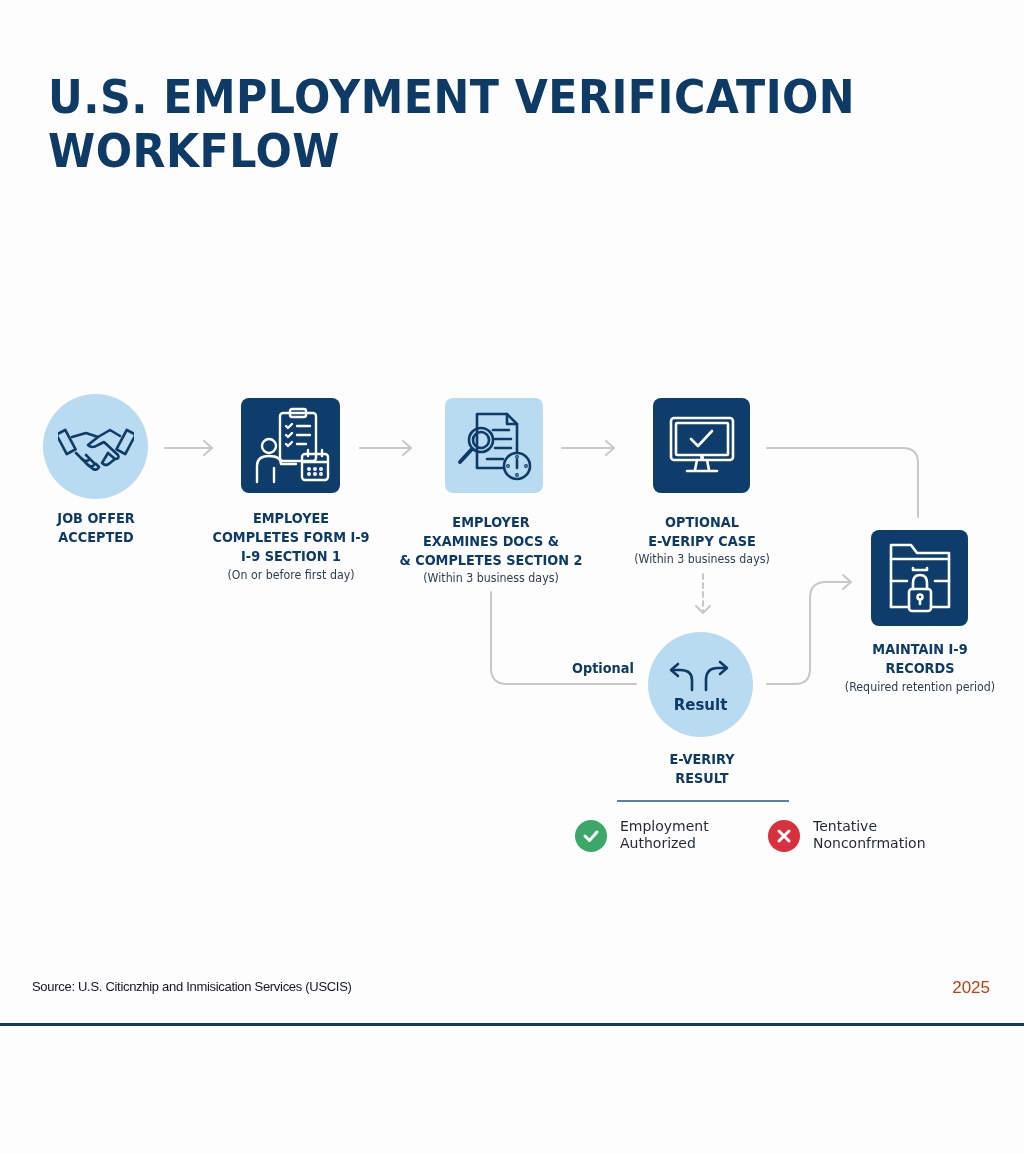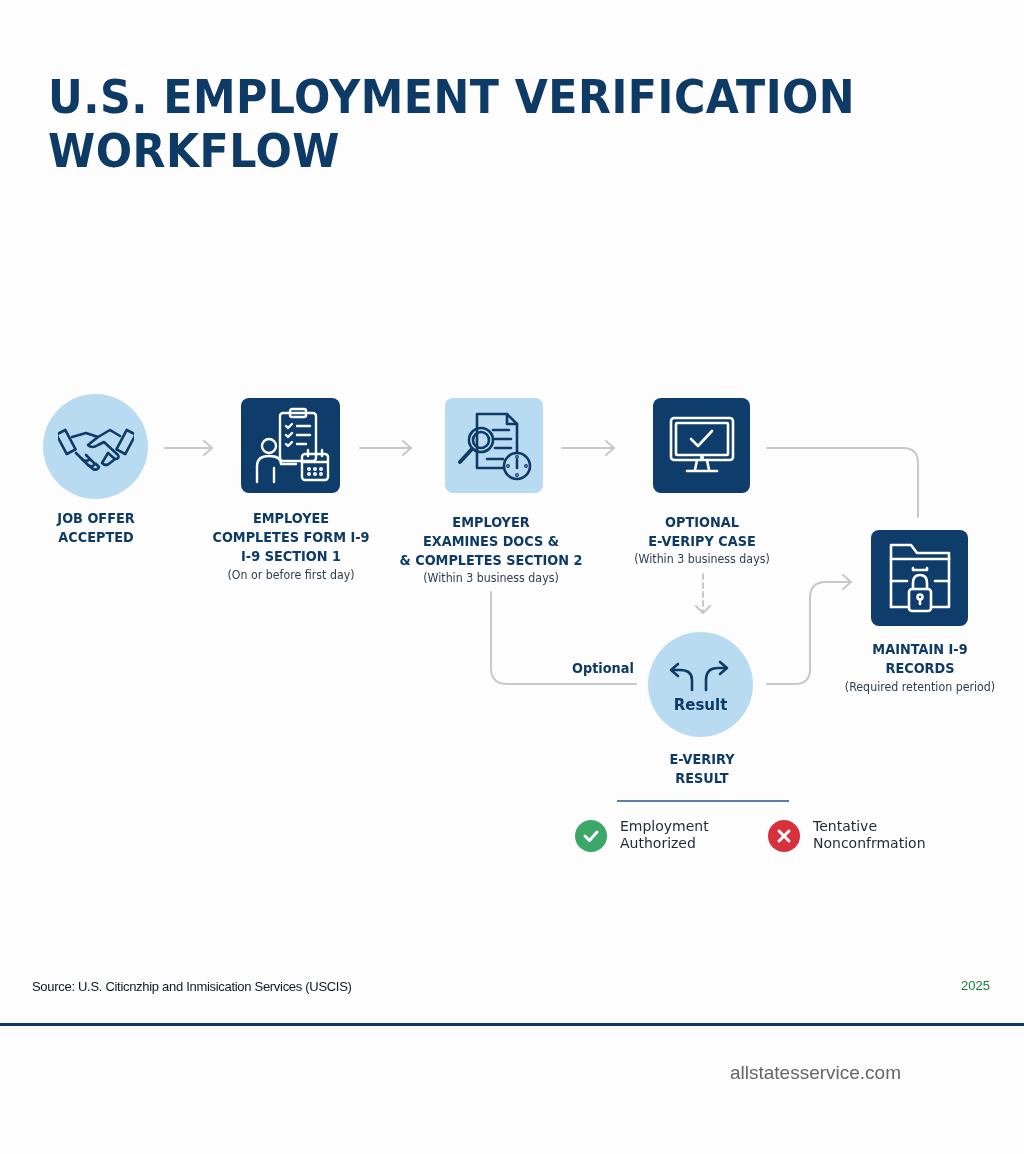--- a/index.html
+++ b/index.html
@@ -38,21 +38,21 @@
     font-family: "DejaVu Sans", sans-serif; font-weight: bold; font-size: 15px; color: #0e3a66;
   }
   .legend-line { position: absolute; left: 617px; top: 800px; width: 172px; height: 2px; background: #5a7fa0; }
   .legend-item { position: absolute; display: flex; align-items: flex-end; }
   .legend-dot { width: 32px; height: 32px; border-radius: 50%; display: flex; align-items: center; justify-content: center; }
   .legend-text { margin-left: 13px; font-family: "DejaVu Sans", sans-serif; font-size: 14px; line-height: 17px; color: #1f2a36; }
   .source {
     position: absolute; left: 32px; top: 979px;
     font-family: "Liberation Sans", sans-serif; font-size: 13px; color: #0f172a; letter-spacing: -0.3px;
   }
-  .year { position: absolute; right: 34px; top: 978px; font-family: "Liberation Sans", sans-serif; font-size: 13px; color: #15803d; }
+  .year { position: absolute; right: 34px; top: 978px; font-family: "Liberation Sans", sans-serif; font-size: 17px; color: #c2410c; }
   .divider { position: absolute; left: 0; top: 1023px; width: 1024px; height: 3px; background: #0e3a66; }
   .brand { position: absolute; right: 123px; top: 1064px; text-align: right; }
   .brand-name { font-family: "Liberation Sans", sans-serif; font-weight: bold; font-size: 22px; color: #333; letter-spacing: -0.3px; }
   .brand-url { font-family: "Liberation Sans", sans-serif; font-size: 19px; color: #666; margin-top: -2px; }
 </style>
 </head>
 <body>
 
 <div class="title">
   <span>U.S. EMPLOYMENT VERIFICATION</span>
@@ -238,14 +238,13 @@
   <div class="legend-text">
     <div>Tentative</div>
     <div>Nonconfrmation</div>
   </div>
 </div>
 
 <div class="source">Source: U.S. Citicnzhip and Inmisication Services (USCIS)</div>
 <div class="year">2025</div>
 <div class="divider"></div>
 <div class="brand">
-  <div class="brand-url">allstatesservice.com</div>
 </div>
 
 </body></html>

